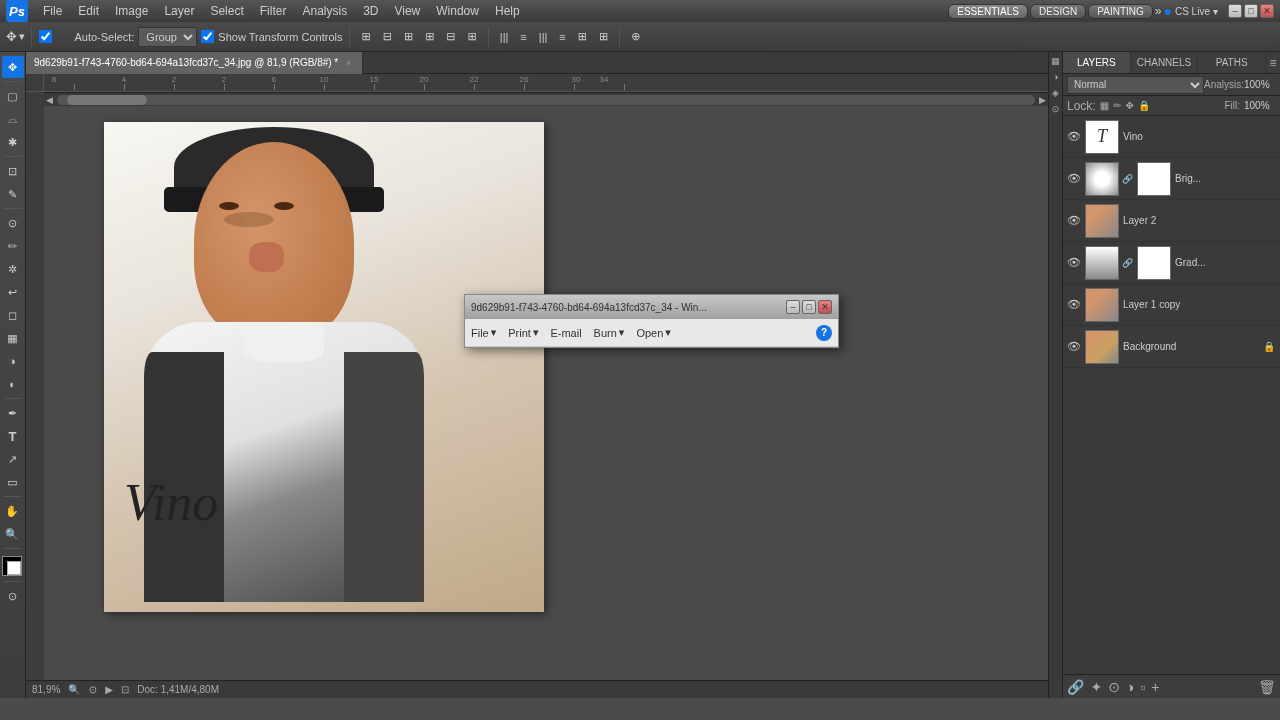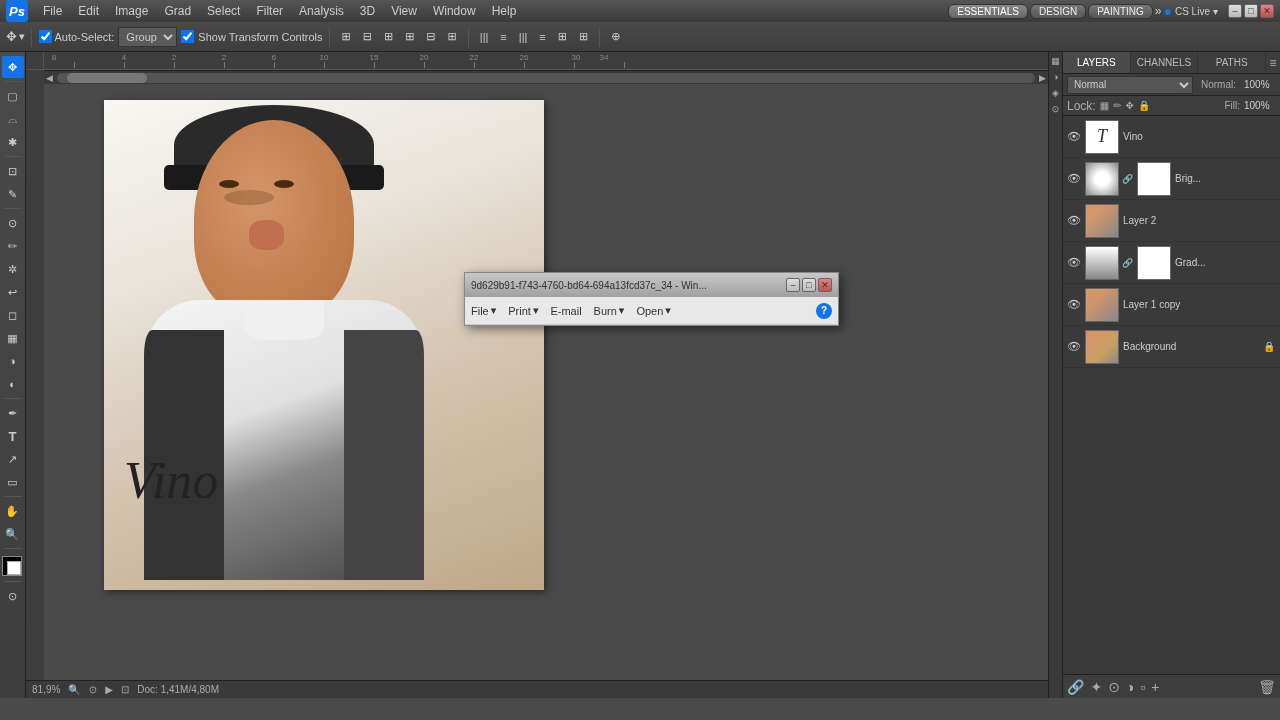--- a/index.html
+++ b/index.html
@@ -213,21 +213,21 @@
 
     
     #layers-content {
       flex: 1;
       background: #3a3a3a;
       overflow-y: auto;
     }
     
     #blend-bar {
       height: 22px; background: #3d3d3d;
-      display: flex; align-items: center; padding: 0 4px; gap: 8px;
+      display: flex; align-items: center; padding: 0 4px; gap: 0;
       border-bottom: 1px solid #222;
     }
     .blend-select {
       flex: 1; background: #555; border: 1px solid #333; color: #ccc;
       height: 18px; font-size: 10px; padding: 0 2px;
     }
     .opacity-label { color: #aaa; font-size: 10px; }
     .opacity-value { color: #ccc; font-size: 10px; width: 32px; }
     
     #lock-bar {
@@ -426,21 +426,21 @@
     .bg-swatch { background: #fff; position: absolute; bottom: 0; right: 0; width: 14px; height: 14px; border: 1px solid #aaa; }
   </style>
 </head>
 <body>
 
 <div id="menu-bar">
   <div class="ps-logo">Ps</div>
   <div class="menu-item">File</div>
   <div class="menu-item">Edit</div>
   <div class="menu-item">Image</div>
-  <div class="menu-item">Grad</div>
+  <div class="menu-item">Layer</div>
   <div class="menu-item">Select</div>
   <div class="menu-item">Filter</div>
   <div class="menu-item">Analysis</div>
   <div class="menu-item">3D</div>
   <div class="menu-item">View</div>
   <div class="menu-item">Window</div>
   <div class="menu-item">Help</div>
   <div style="flex:1"></div>
 
   <button class="ws-btn active">ESSENTIALS</button>
@@ -460,21 +460,21 @@
   </div>
 </div>
 
 <div id="toolbar-top">
 
   <div style="display:flex;align-items:center;gap:2px;">
     <span style="color:#ccc;font-size:13px;">✥</span>
     <span style="color:#ccc;font-size:11px;">▾</span>
   </div>
   <div class="toolbar-separator"></div>
-  <label style="display:flex;align-items:center;gap:0;color:#ccc;font-size:11px;">
+  <label style="display:flex;align-items:center;gap:20px;color:#ccc;font-size:11px;">
     <input type="checkbox" checked="" class="toolbar-checkbox" style="">
     <span>Auto-Select:</span>
   </label>
   <select class="toolbar-select">
     <option>Group</option>
   </select>
   <label style="display:flex;align-items:center;gap:2px;color:#ccc;font-size:11px;">
     <input type="checkbox" checked="" class="toolbar-checkbox" style="">
     <span>Show Transform Controls</span>
   </label>
@@ -531,20 +531,26 @@
       <div class="color-swatch fg-swatch">
         <div class="bg-swatch"></div>
       </div>
     </div>
     <div class="tool-sep"></div>
     <div class="tool-icon">⊙</div>
   </div>
 
   <div id="main-area">
 
+    <div id="tab-bar">
+      <div class="tab active">
+        <span>9d629b91-f743-4760-bd64-694a13fcd37c_34.jpg @ 81,9 (RGB/8#) *</span>
+        <span class="tab-close">×</span>
+      </div>
+    </div>
 
     <div class="ruler-row">
       <div id="ruler-corner"></div>
       <div id="ruler-h">
         <div class="ruler-h-ticks">
           <span class="ruler-tick-label" style="left:10px;">8</span>
           <span class="ruler-tick" style="left:30px;"></span>
           <span class="ruler-tick-label" style="left:80px;">4</span>
           <span class="ruler-tick" style="left:80px;"></span>
           <span class="ruler-tick-label" style="left:130px;">2</span>
@@ -682,21 +688,21 @@
         <div class="layers-tab active">LAYERS</div>
         <div class="layers-tab">CHANNELS</div>
         <div class="layers-tab">PATHS</div>
         <div class="layers-tab-arrow">≡</div>
       </div>
 
       <div id="blend-bar">
         <select class="blend-select">
           <option>Normal</option>
         </select>
-        <span class="opacity-label">Normal:</span>
+        <span class="opacity-label">Analysis:</span>
         <span class="opacity-value">100%</span>
       </div>
 
       <div id="lock-bar">
         <span class="lock-label">Lock:</span>
         <span class="lock-icon">▦</span>
         <span class="lock-icon">✏</span>
         <span class="lock-icon">✥</span>
         <span class="lock-icon">🔒</span>
         <span class="fill-label">Fill:</span>

